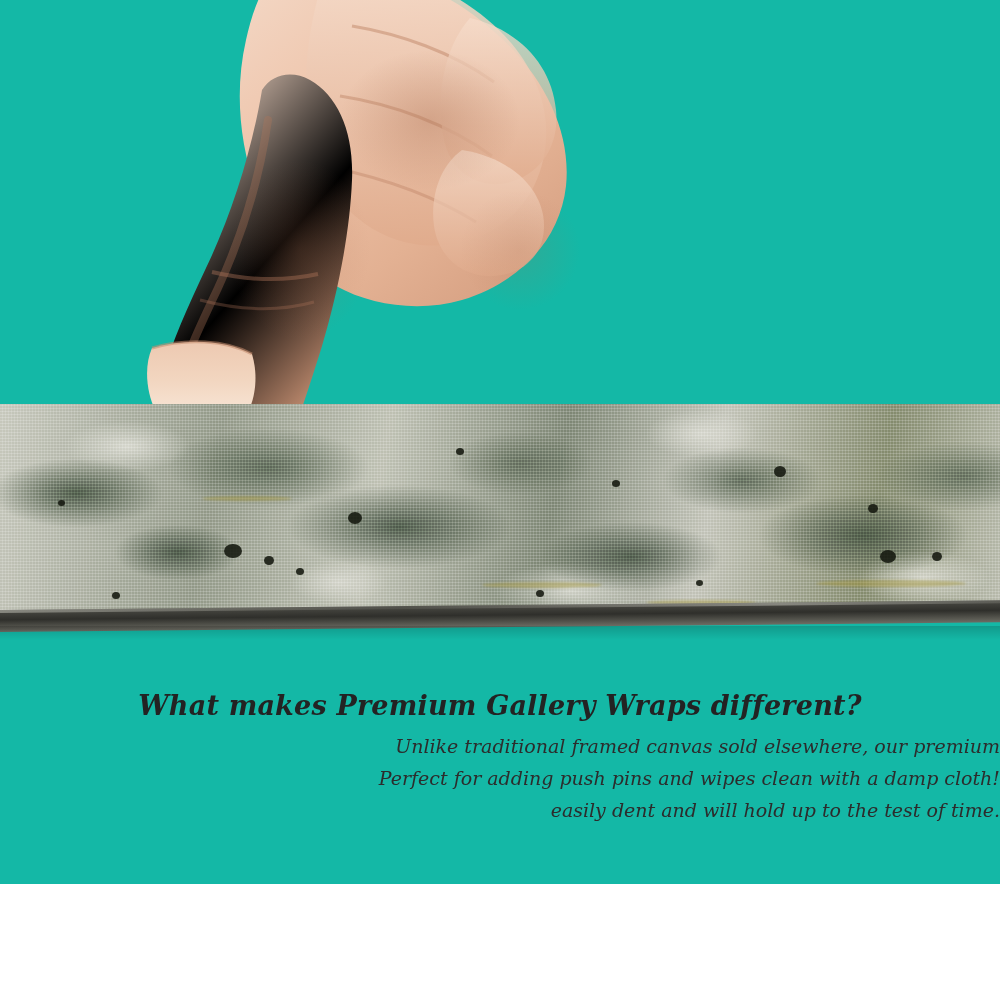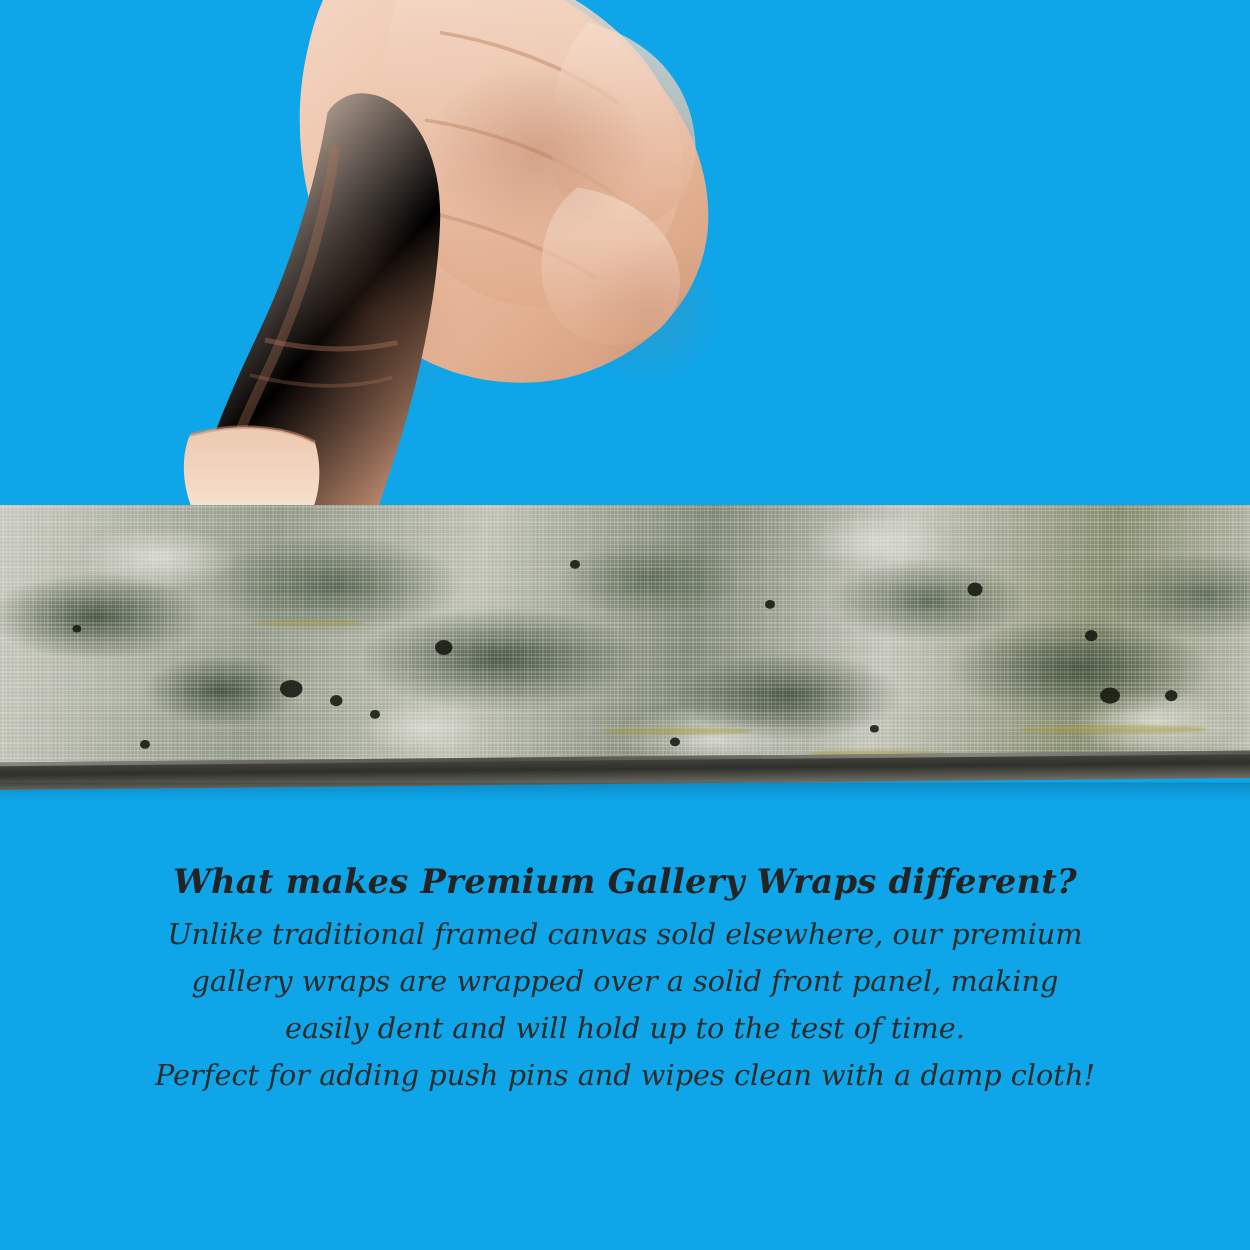--- a/index.html
+++ b/index.html
@@ -10,22 +10,22 @@
   body {
     width: 1000px;
     height: 1000px;
     overflow: hidden;
     font-family: "DejaVu Sans", sans-serif;
   }
 
   .product-figure {
     position: relative;
     width: 1000px;
-    height: 1000px;
-    background: #0ea5e9;
+    height: 884px;
+    background: #14b8a6;
   }
 
   
   .hand-layer {
     position: absolute;
     left: 0;
     top: 0;
     width: 1000px;
     height: 420px;
     overflow: hidden;
@@ -139,23 +139,24 @@
   }
   .caption-heading {
     font-size: 27px;
     font-weight: 700;
     letter-spacing: 0.2px;
     margin-bottom: 12px;
     color: #232323;
   }
   .caption-body p {
     margin: 0 0 6px 0;
-    font-size: 23px;
+    font-size: 19px;
     line-height: 1.38;
     color: #2c2c2c;
+    text-align: right;
   }
 </style>
 </head>
 <body>
 
 <div class="product-figure">
 
   <div class="hand-layer">
     <svg width="1000" height="420" viewBox="0 0 1000 420">
       <defs>
@@ -253,19 +254,18 @@
       <div class="canvas-side-highlight"></div>
     </div>
   </div>
 
   <div class="canvas-shadow"></div>
 
   <div class="caption">
     <div class="caption-heading">What makes Premium Gallery Wraps different?</div>
     <div class="caption-body">
       <p>Unlike traditional framed canvas sold elsewhere, our premium</p>
-      <p>gallery wraps are wrapped over a solid front panel, making</p>
+      <p>Perfect for adding push pins and wipes clean with a damp cloth!</p>
       <p>easily dent and will hold up to the test of time.</p>
-      <p>Perfect for adding push pins and wipes clean with a damp cloth!</p>
     </div>
   </div>
 
 </div>
 
 </body></html>

